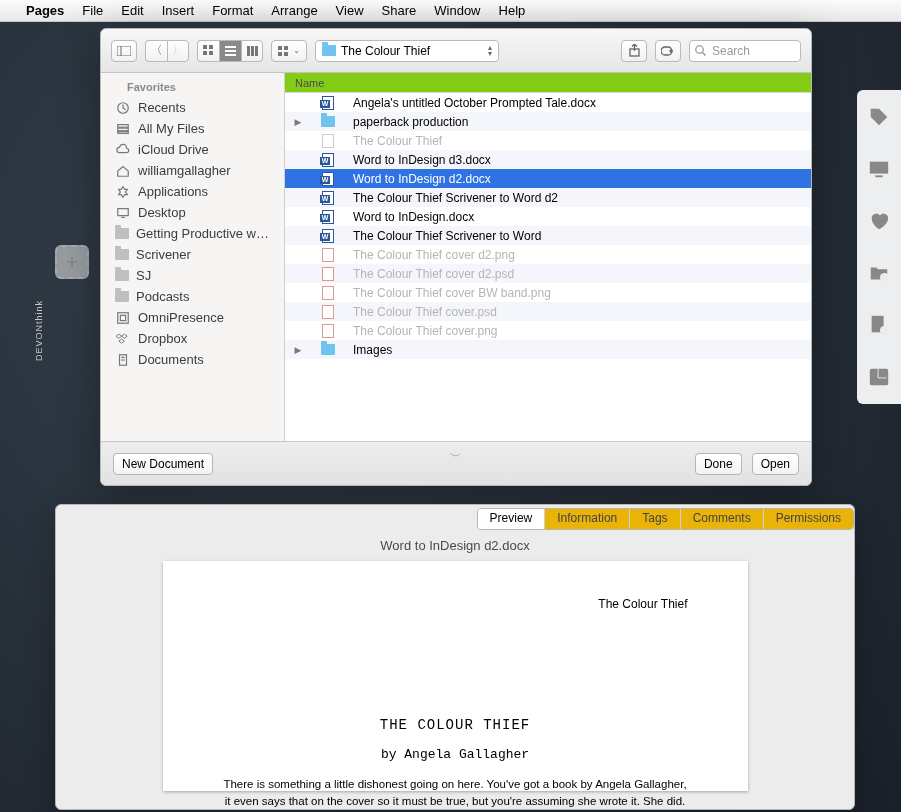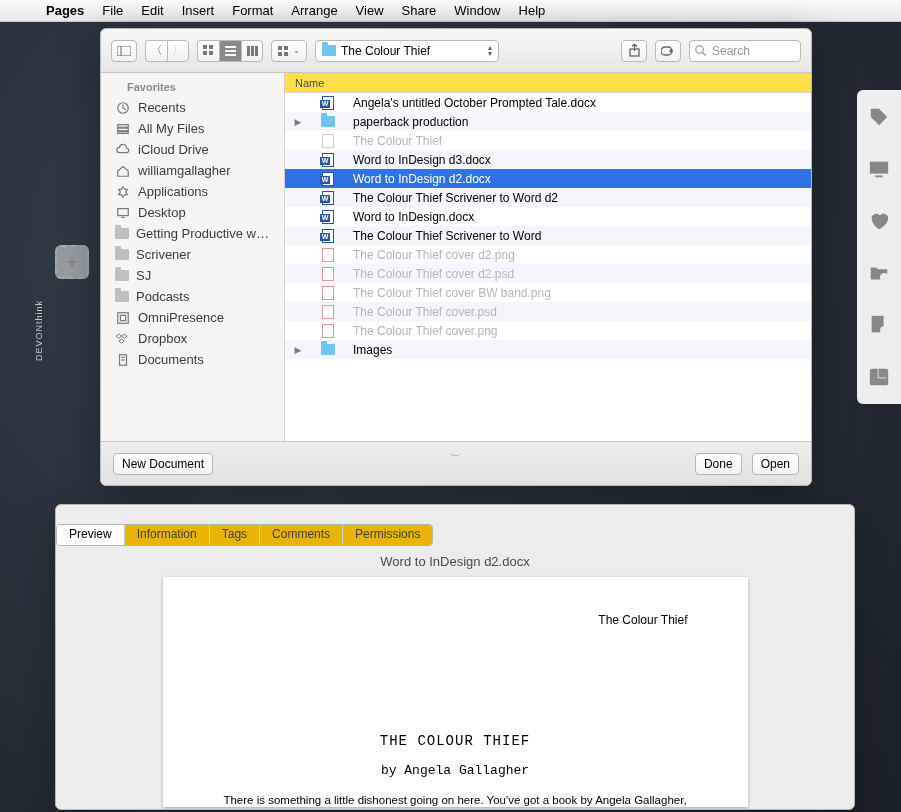--- a/index.html
+++ b/index.html
@@ -1,19 +1,19 @@
 <!DOCTYPE html>
 <html><head>
 <meta charset="utf-8">
 <style>
 * { margin: 0; padding: 0; box-sizing: border-box; font-family: -apple-system, "Helvetica Neue", Arial, sans-serif; }
 body { width: 901px; height: 812px; background: #2a3038; position: relative; overflow: hidden; }
 
 
-.menubar { height: 22px; background: linear-gradient(#fbfbfb,#e8e8e8); display: flex; align-items: center; padding: 0 28px; font-size: 13px; gap: 18px; border-bottom: 1px solid #c8c8c8; }
+.menubar { height: 22px; background: linear-gradient(#fbfbfb,#e8e8e8); display: flex; align-items: center; padding: 0 8px; font-size: 13px; gap: 18px; border-bottom: 1px solid #c8c8c8; }
 .menubar .apple { font-size: 14px; }
 .menubar .appname { font-weight: 700; }
 
 
 .desktop { position: absolute; inset: 22px 0 0 0; background: radial-gradient(circle at 30% 30%, #35404c, #1a2028); }
 
 
 .rightrail { position: absolute; right: 0; top: 90px; width: 44px; display: flex; flex-direction: column; align-items: center; gap: 30px; background: rgba(255,255,255,.92); padding: 16px 0; border-radius: 6px 0 0 6px; }
 .rightrail svg { width: 22px; height: 22px; fill: #888; }
 
@@ -38,37 +38,37 @@
 .searchbox { width:112px; height:22px; border:1px solid #b9b9b9; border-radius:4px; background:#fff; font-size:12px; padding:0 6px 0 22px; color:#999; position:relative; display:flex; align-items:center;}
 .searchbox svg { position:absolute; left:5px; width:12px; height:12px; fill:#888; }
 
 .body { flex:1; display:flex; overflow:hidden; }
 .sidebar { width:184px; background:#f6f5f4; border-right:1px solid #d0d0d0; font-size:13px; overflow:hidden; }
 .sidebar .hdr { font-size:11px; color:#8a8a8a; font-weight:600; padding:8px 26px 4px; }
 .sidebar .item { display:flex; align-items:center; gap:7px; padding:3px 10px 3px 14px; color:#3c3c3c; white-space:nowrap; overflow:hidden; text-overflow:ellipsis; }
 .sidebar .item svg { width:16px; height:14px; fill:none; stroke:#7a7a7a; stroke-width:1.4; flex-shrink:0; }
 
 .filepane { flex:1; background:#fff; display:flex; flex-direction:column; }
-.colhdr { height:20px; border-bottom:1px solid #d6d6d6; font-size:11px; color:#4a4a4a; padding-left:10px; display:flex; align-items:center; background:#fde047; }
+.colhdr { height:20px; border-bottom:1px solid #d6d6d6; font-size:11px; color:#4a4a4a; padding-left:10px; display:flex; align-items:center; background:#84cc16; }
 .filelist { flex:1; overflow:auto; }
 .row { height:19px; display:flex; align-items:center; font-size:12px; padding-left:8px; gap:17px; }
 .row:nth-child(even){ background:#f4f6fb; }
 .row.selected { background:#2f72e4; color:#fff; }
 .row .disc { width:10px; font-size:9px; color:#7a7a7a; text-align:center; }
 .row.selected .disc{ color:#fff; }
 .row .ficon { width:16px; height:14px; display:flex; align-items:center; justify-content:center; }
 .row.dim { color:#b5b5b5; }
 
 .footer { height:44px; border-top:1px solid #c8c8c8; display:flex; align-items:center; padding:0 12px; gap:10px; background:linear-gradient(#ededed,#e2e2e2); border-radius:0 0 6px 6px; position:relative;}
 .footer .grip { position:absolute; left:50%; top:6px; transform:translateX(-50%); font-size:12px; color:#999; }
 .btn { height:22px; padding:0 8px; border:1px solid #b5b5b5; border-radius:4px; background:linear-gradient(#fff,#f3f3f3); font-size:12px; display:flex; align-items:center; }
 
 
 .preview { position:absolute; left:55px; top:504px; width:800px; height:306px; background:#ececec; border:1px solid #b8b8b8; border-radius:6px; box-shadow:0 10px 30px rgba(0,0,0,.3); overflow:hidden; }
-.tabs { height:22px; display:flex; justify-content:flex-start; margin-top:19px; }
+.tabs { height:22px; display:flex; justify-content:flex-end; margin-top:3px; }
 .tabgrp { display:flex; border:1px solid #b5b5b5; border-radius:4px; overflow:hidden; background:#fff; }
 .tabgrp .tab { font-size:12px; padding:2px 12px; border-right:1px solid #cfcfcf; }
 .tabgrp .tab:last-child{ border-right:0; }
 .tabgrp .tab.active { background:#fff; }
 .tabgrp .tab:not(.active){ background:#eab308; color:#444; }
 .prevtitle { text-align:center; font-size:13px; color:#4a4a4a; padding:8px 0; }
 .page { width:585px; height:230px; margin:0 auto; background:#fff; box-shadow:0 1px 3px rgba(0,0,0,.3); padding:36px 60px 10px; position:relative; font-family: Georgia, 'Times New Roman', serif; }
 .page .running { position:absolute; right:60px; top:36px; font-size:12px; }
 .page .title { text-align:center; font-family:"Courier New",monospace; font-size:14px; letter-spacing:1px; margin-top:120px; }
 .page .by { text-align:center; font-family:"Courier New",monospace; font-size:13px; margin-top:14px; }

